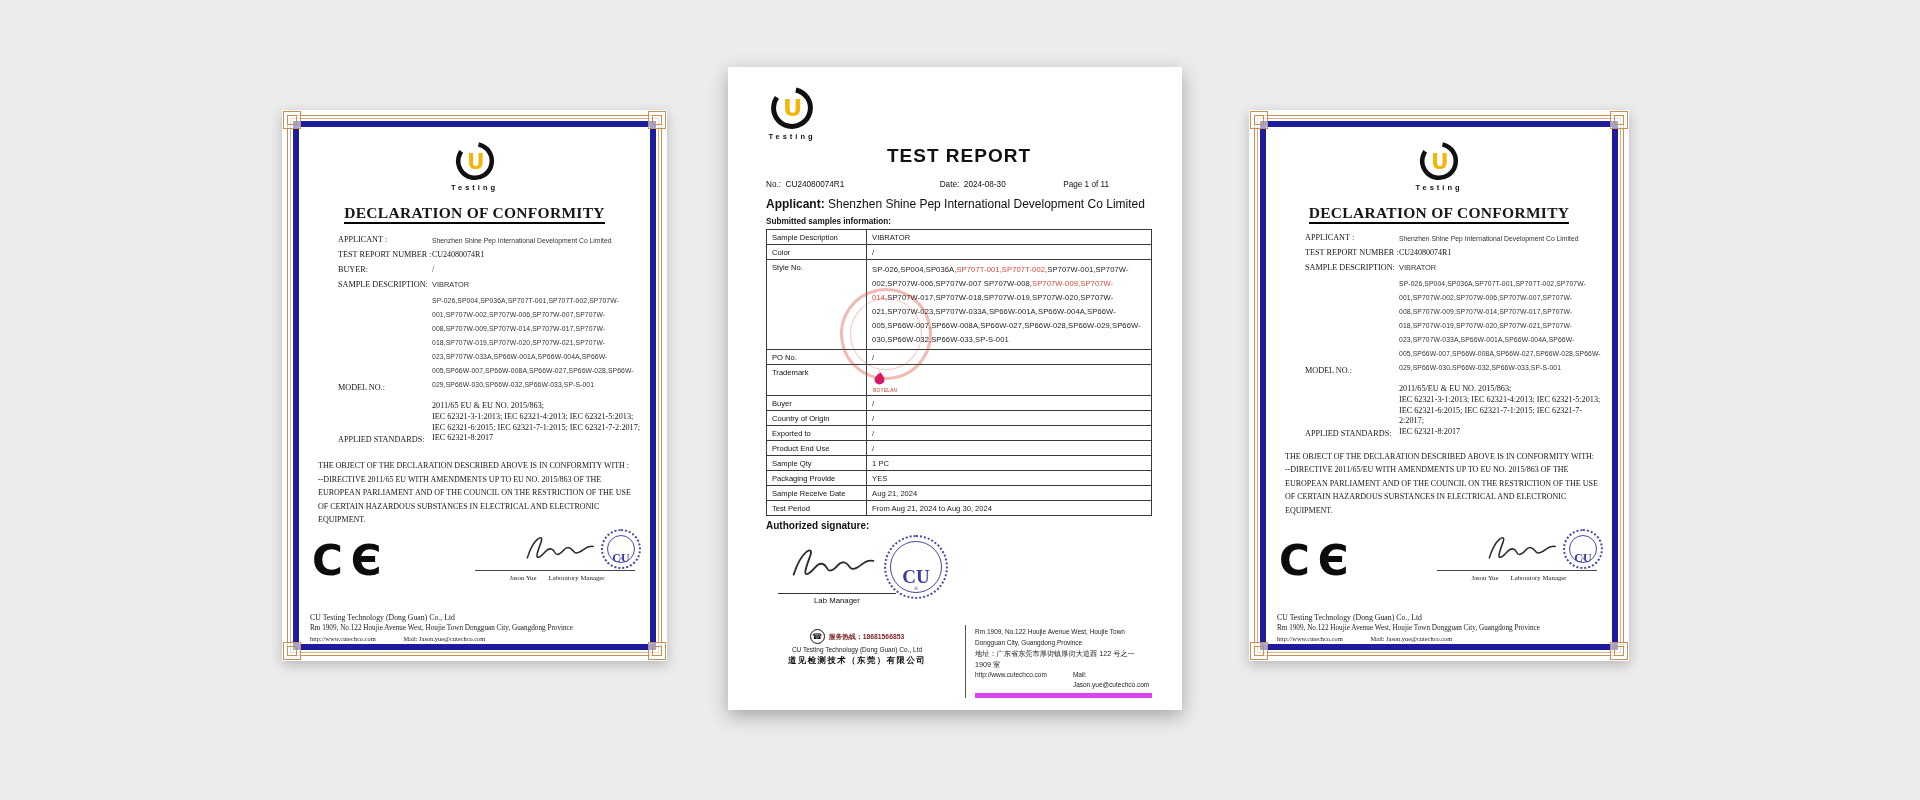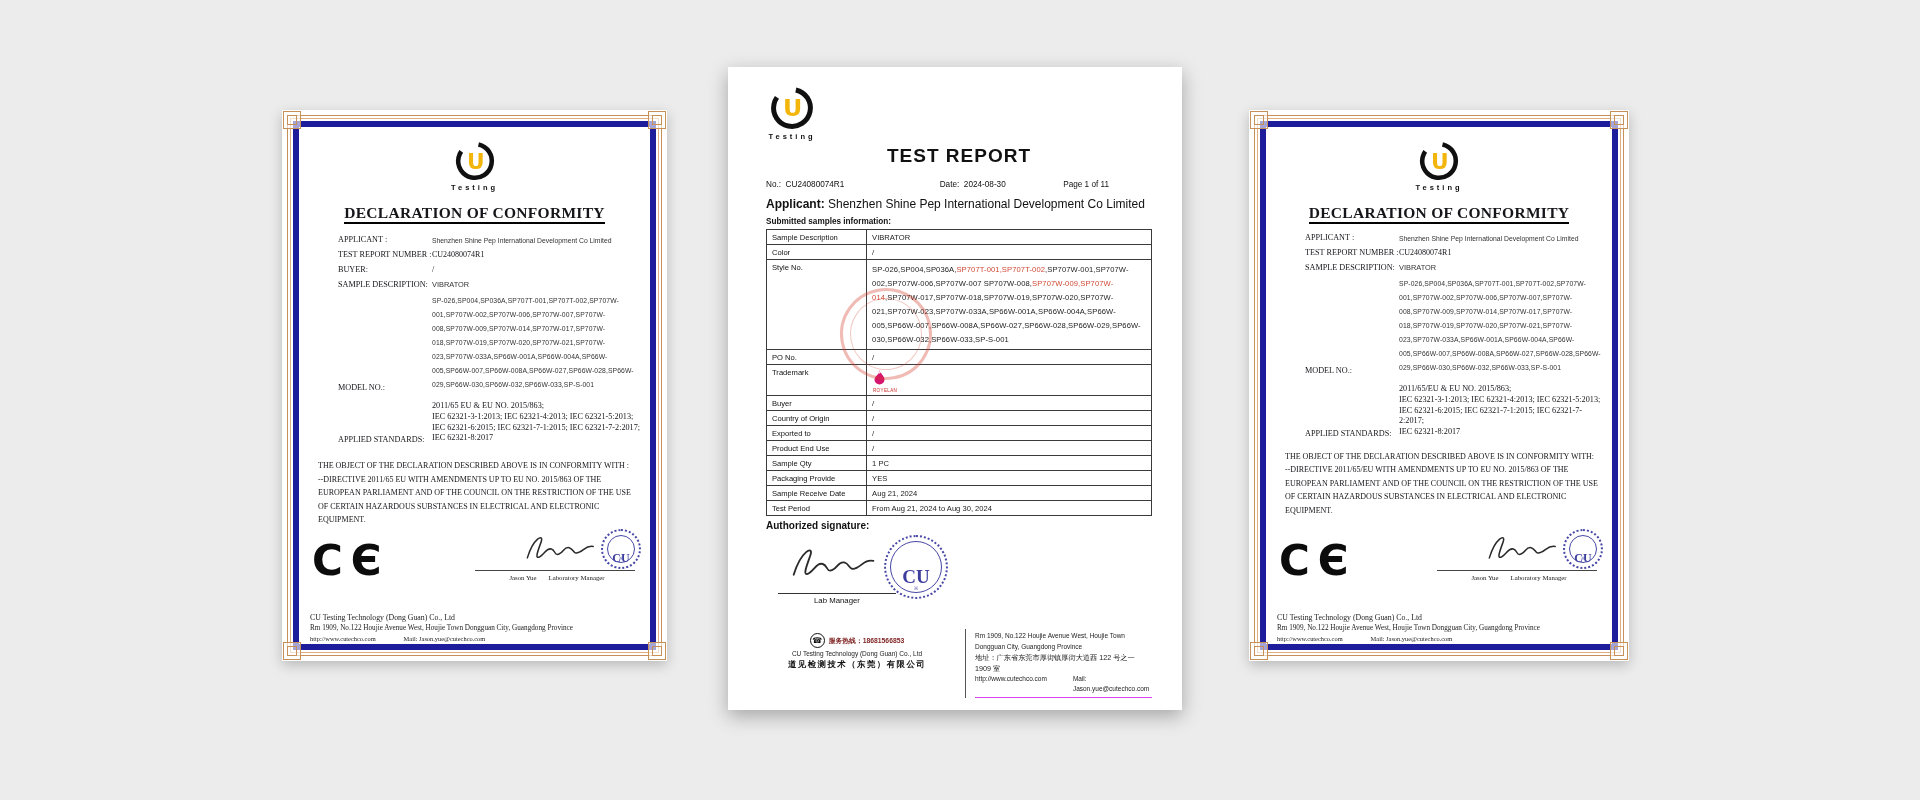--- a/index.html
+++ b/index.html
@@ -91,21 +91,21 @@
   .auth .sigline2{position:absolute;left:12px;top:62px;width:118px;border-top:1.2px solid #333;}
   .auth .role{position:absolute;left:12px;top:65px;width:118px;text-align:center;font-size:7.8px;}
   .rfooter{position:absolute;left:-8px;right:0;bottom:2px;display:flex;align-items:stretch;}
   .rf-left{width:198px;text-align:center;padding-top:4px;}
   .phone-row{display:flex;align-items:center;justify-content:center;gap:4px;}
   .phone-circ{width:13px;height:13px;border:1.3px solid #111;border-radius:50%;display:flex;align-items:center;justify-content:center;font-size:8px;color:#111;}
   .hotline{font-size:6.8px;font-weight:bold;color:#7d1f1f;}
   .rf-company{font-size:6.5px;margin-top:2px;color:#222;}
   .rf-cn{font-size:8.4px;font-weight:bold;margin-top:2px;letter-spacing:1.5px;}
   .rf-div{border-left:1px solid #555;margin:0 9px;}
-  .rf-right{flex:1;font-size:6.5px;line-height:1.55;border-bottom:1px solid #d946ef;padding:2px 0 3px;color:#222;}
+  .rf-right{flex:1;font-size:6.5px;line-height:1.55;border-bottom:5px solid #d946ef;padding:2px 0 3px;color:#222;}
   .rf-cnaddr{font-size:7.2px;}
   .web-row{display:flex;gap:26px;}
   .hidden-defs{position:absolute;width:0;height:0;overflow:hidden;}
 </style>
 </head>
 <body>
 
 <svg class="hidden-defs" aria-hidden="true">
   <defs>
     <path id="sigpath" d="M10 40 C 20 8, 36 2, 32 14 C 28 26, 20 44, 30 38 C 38 33, 40 24, 48 26 C 55 28, 52 37, 60 34 C 68 31, 68 22, 76 24 C 84 26, 82 36, 92 31 C 100 27, 104 20, 114 22" fill="none" stroke="#2a2a2a" stroke-width="2.4" stroke-linecap="round"></path>

